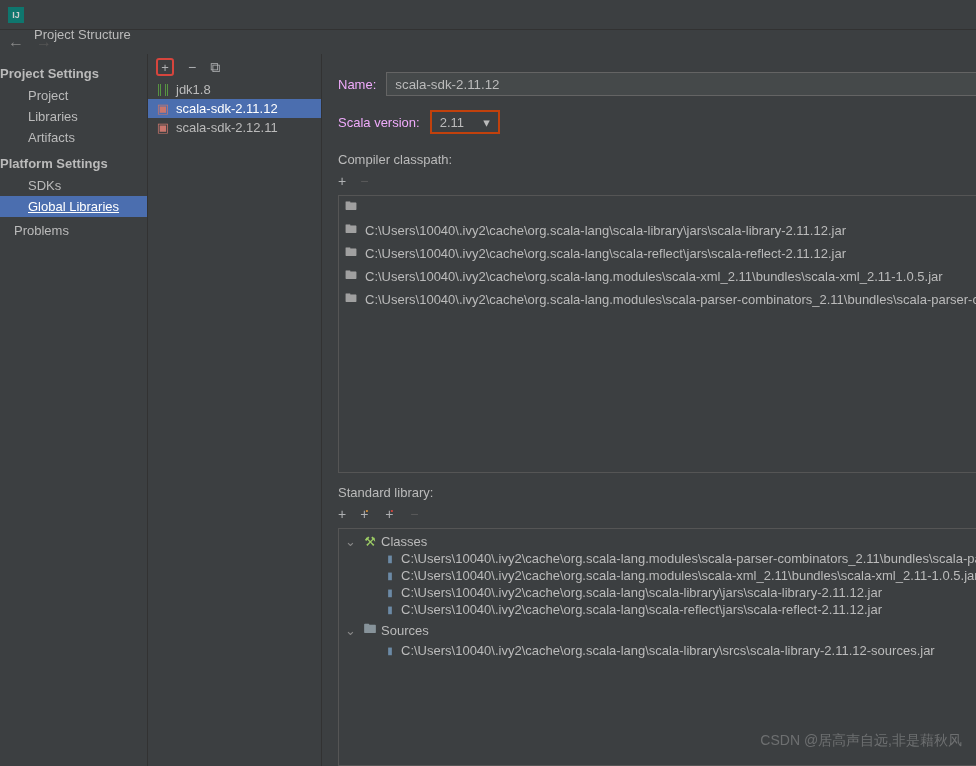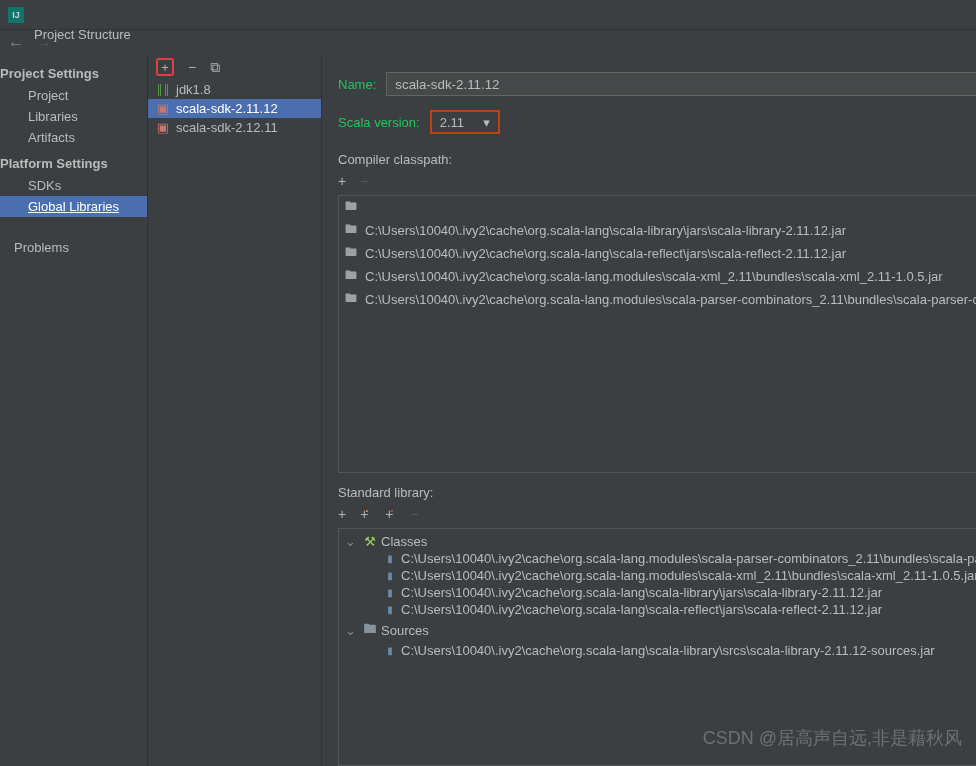--- a/index.html
+++ b/index.html
@@ -106,21 +106,21 @@
   flex: 1;
   display: flex;
   flex-direction: column;
   padding: 18px 0 0 16px;
 }
 .form-row {
   display: flex;
   align-items: center;
   margin-bottom: 14px;
 }
-.form-label { width: 90px; color: #22c55e; }
+.form-label { width: 90px; color: #f0abfc; }
 .form-label.short { width: auto; margin-right: 10px; }
 .form-input {
   flex: 1;
   background: #45494a;
   border: 1px solid #646464;
   color: #bbb;
   padding: 3px 8px;
   height: 24px;
   margin-right: 2px;
 }
@@ -174,21 +174,21 @@
 .tree-row.depth1 { padding-left: 6px; }
 .tree-row.depth2 { padding-left: 44px; }
 .hammer { color: #9ccc65; }
 .folder-blue { color: #87939a; }
 .jar-archive { color: #6c8aa6; font-size: 10px; }
 .watermark {
   position: absolute;
   bottom: 16px;
   right: 14px;
   color: rgba(200,200,200,0.35);
-  font-size: 18px;
+  font-size: 14px;
   font-family: "Microsoft YaHei", sans-serif;
 }
 </style>
 </head>
 <body>
 
 <div class="titlebar">
   <span class="logo">IJ</span>
   <span class="title">Project Structure</span>
 </div>
@@ -200,21 +200,21 @@
 
 <div class="container">
   <div class="left-panel">
     <div class="section-header">Project Settings</div>
     <div class="nav-item">Project</div>
     <div class="nav-item">Libraries</div>
     <div class="nav-item">Artifacts</div>
     <div class="section-header">Platform Settings</div>
     <div class="nav-item">SDKs</div>
     <div class="nav-item selected">Global Libraries</div>
-    <div class="nav-item" style="margin-top:20px; padding-left:14px;">Problems</div>
+    <div class="nav-item" style="margin-top:3px; padding-left:14px;">Problems</div>
   </div>
 
   <div class="mid-panel">
     <div class="mid-toolbar">
       <span class="plus-highlight">+</span>
       <span class="tb-btn">−</span>
       <span class="tb-btn">⧉</span>
     </div>
     <div class="lib-list">
       <div class="lib-item">

